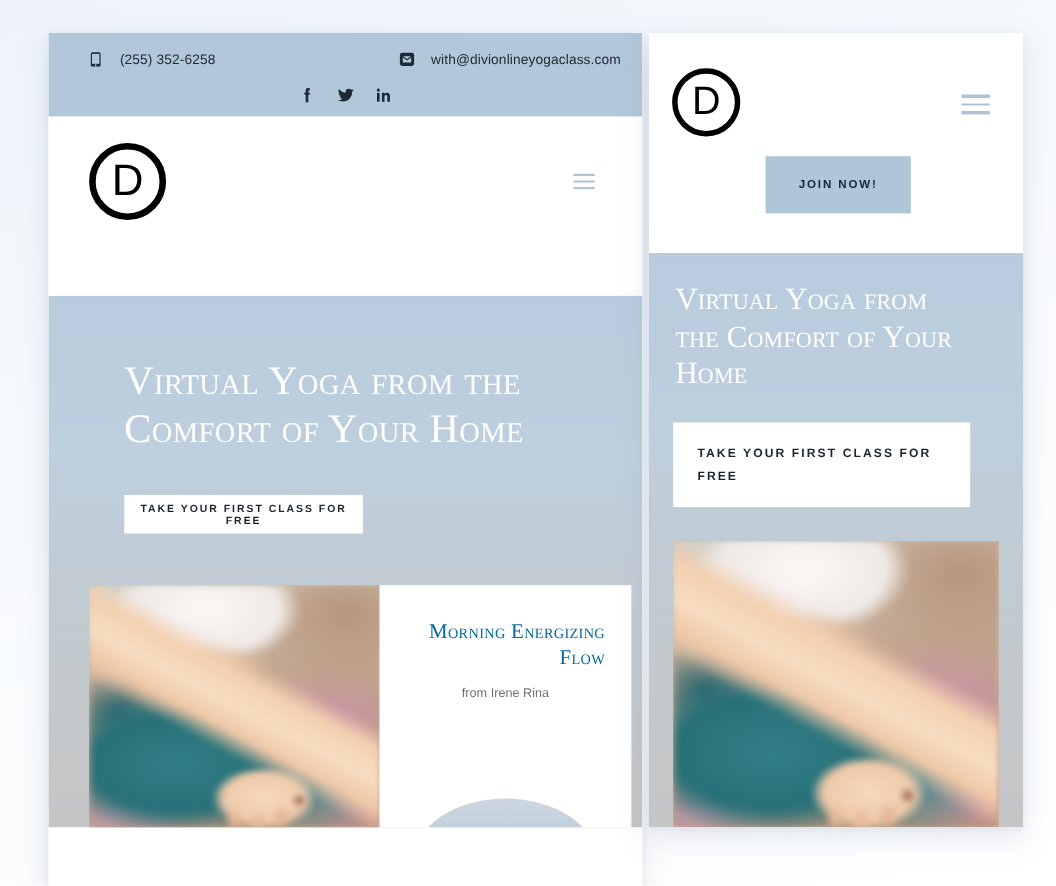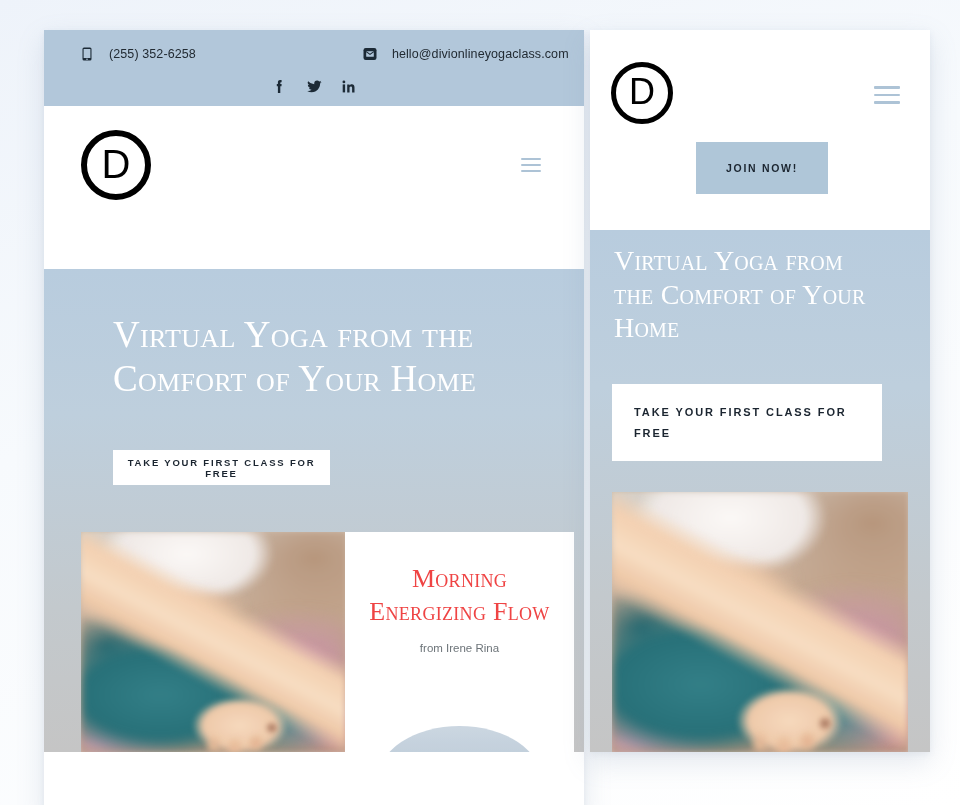--- a/index.html
+++ b/index.html
@@ -116,20 +116,21 @@
     background: linear-gradient(180deg, #b8ccde 0%, #becfdd 30%, #c3c9cd 70%, #c5c5c5 100%);
   }
   .hero-desktop { height: 483px; }
   .hero-mobile  { height: 522px; }
 
   .hero-title {
     font-family: "Liberation Serif", serif;
     color: #ffffff;
     font-variant: small-caps;
     font-weight: 400;
+    margin-top: 12px;
   }
   .hero-title-d {
     position: absolute;
     left: 69px; top: 44px;
     width: 420px;
     font-size: 37px;
     line-height: 1.19;
     letter-spacing: .3px;
   }
   .hero-title-m {
@@ -232,22 +233,22 @@
   .class-card {
     position: absolute;
     left: 301px; top: 263px;
     width: 229px; height: 220px;
     background: #ffffff;
     overflow: hidden;
   }
   .card-title {
     font-family: "Liberation Serif", serif;
     font-variant: small-caps;
-    font-size: 26px; color: #ef4444;
-    text-align: center; line-height: 1.25;
+    font-size: 19px; color: #0369a1;
+    text-align: right; line-height: 1.25;
     margin: 31px 24px 0 24px;
     letter-spacing: .3px;
   }
   .card-sub {
     text-align: center; font-size: 11.5px; color: #6d7479;
     margin-top: 14px;
   }
   .card-dome {
     position: absolute;
     left: 32px; bottom: -84px;
@@ -278,21 +279,21 @@
           <span class="contact-text">(255) 352-6258</span>
         </div>
         <div class="contact-item email">
           <span class="contact-ico">
             <svg width="14" height="14" viewBox="0 0 14 14">
                 <rect x="0.5" y="1" width="13" height="12" rx="2.2" fill="#1c2a36"></rect>
                 <rect x="3.2" y="4.2" width="7.6" height="5.6" rx="0.6" fill="#b2c7da"></rect>
                 <path d="M3.2 4.6 L7 7.4 L10.8 4.6" stroke="#1c2a36" stroke-width="1.1" fill="none"></path>
               </svg>
           </span>
-          <span class="contact-text">hello@divionlineyogaclass.com</span>
+          <span class="contact-text">with@divionlineyogaclass.com</span>
         </div>
       </div>
       <div class="social-row">
         <span class="social-ico">
           <svg width="9" height="15" viewBox="0 0 9 15">
               <path d="M6.6 5H5.3V3.9c0-.5.3-.7.6-.7H6.6V1.1H5.1C3.3 1.1 2.9 2.4 2.9 3.3V5H1.8v2.2h1.1V14h2.4V7.2h1.2L6.6 5z" fill="#1c2a36"></path>
             </svg>
         </span>
         <span class="social-ico">
           <svg width="15" height="13" viewBox="0 0 15 13">

